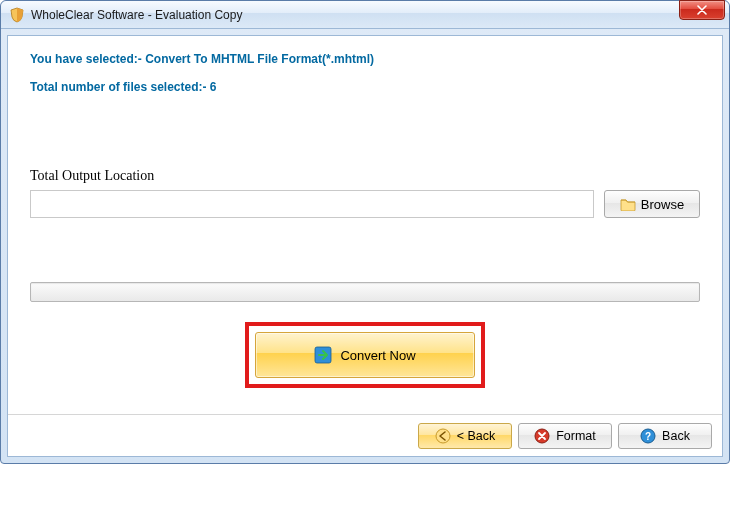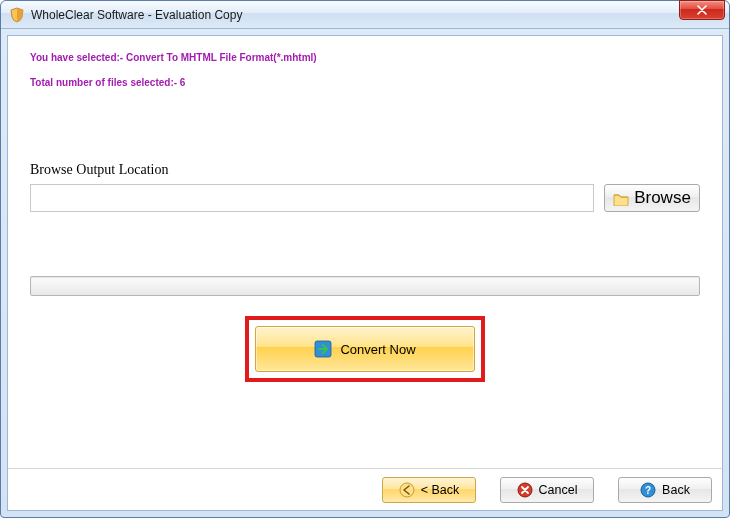--- a/index.html
+++ b/index.html
@@ -1,18 +1,18 @@
 <!DOCTYPE html>
 <html><head>
 <meta charset="utf-8">
 <style>
   * { box-sizing: border-box; margin: 0; padding: 0; }
   html, body { width: 730px; height: 523px; font-family: "Segoe UI", Tahoma, sans-serif; font-size: 12px; overflow: hidden; }
   .window {
-    width: 730px; height: 518px;
+    width: 730px; height: 464px;
     background: linear-gradient(to bottom, #dfeaf7 0%, #d3e3f4 100%);
     border: 1px solid #5a7ca8;
     border-radius: 6px 6px 4px 4px;
     position: relative;
     display: flex; flex-direction: column;
   }
   .titlebar {
     height: 28px;
     background: linear-gradient(to bottom, #f7fbff 0%, #e2edf9 45%, #cfe0f2 46%, #dce9f7 100%);
     border-bottom: 1px solid #9db8d6;
@@ -36,35 +36,35 @@
     cursor: pointer;
   }
   .content {
     flex: 1; margin: 6px;
     background: #fff;
     border: 1px solid #9db8d6;
     position: relative;
     display: flex; flex-direction: column;
   }
   .summary { padding: 16px 22px 6px; }
-  .summary p { color: #a21caf; font-weight: 700; font-size: 10px; margin-bottom: 14px; }
+  .summary p { color: #0369a1; font-weight: 700; font-size: 12px; margin-bottom: 14px; }
   .location-block { padding: 54px 22px 0; }
   .loc-label { font-family: Georgia, "Times New Roman", serif; font-size: 14px; color: #000; margin-bottom: 6px; }
   .loc-row { display: flex; gap: 10px; align-items: stretch; }
   .loc-input {
     flex: 1; height: 28px;
     border: 1px solid #c9c9c9; background: #fff;
     padding: 0 6px; font-size: 13px;
   }
   .browse-btn {
     width: 96px; height: 28px;
     background: linear-gradient(to bottom, #fefefe 0%, #f0f0f0 45%, #e6e6e6 46%, #f4f4f4 100%);
     border: 1px solid #a9a9a9; border-radius: 3px;
     display: inline-flex; align-items: center; justify-content: center; gap: 5px;
-    cursor: pointer; font-size: 17px; color: #000;
+    cursor: pointer; font-size: 13px; color: #000;
   }
   .folder-icon { width: 16px; height: 14px; }
   .progress-area { padding: 64px 22px 10px; }
   .progress-track {
     height: 20px; width: 100%;
     border: 1px solid #b6b6b6;
     border-radius: 2px;
     background: linear-gradient(to bottom, #fbfbfb, #e9e9e9);
     box-shadow: inset 0 1px 1px rgba(0,0,0,.08);
   }
@@ -81,21 +81,21 @@
     display: inline-flex; align-items: center; justify-content: center; gap: 8px;
     cursor: pointer; font-size: 13px; color: #000; font-weight: 500;
     box-shadow: inset 0 0 0 1px rgba(255,255,255,.5);
   }
   .convert-icon { width: 18px; height: 18px; }
   .footer {
     position: absolute; left: 0; right: 0; bottom: 0;
     height: 42px;
     border-top: 1px solid #d6d6d6;
     display: flex; align-items: center; justify-content: flex-end;
-    padding: 8px 10px; gap: 24px;
+    padding: 8px 10px; gap: 6px;
     background: #fff;
   }
   .footer .fbtn {
     height: 26px; min-width: 94px;
     border: 1px solid #a9a9a9; border-radius: 3px;
     background: linear-gradient(to bottom, #fefefe 0%, #f0f0f0 45%, #e6e6e6 46%, #f4f4f4 100%);
     display: inline-flex; align-items: center; justify-content: center; gap: 6px;
     cursor: pointer; font-size: 12.5px; color: #000;
     padding: 0 10px;
   }
@@ -126,21 +126,21 @@
   </div>
 
   <div class="content">
 
     <div class="summary">
       <p>You have selected:- Convert To MHTML File Format(*.mhtml)</p>
       <p>Total number of files selected:- 6</p>
     </div>
 
     <div class="location-block">
-      <div class="loc-label">Browse Output Location</div>
+      <div class="loc-label">Total Output Location</div>
       <div class="loc-row">
         <input class="loc-input" type="text" value="" style="">
         <button class="browse-btn">
           <span class="folder-icon">
             <svg viewBox="0 0 16 14" width="16" height="14">
               <path d="M1 3 h5 l1.5 2 H15 v8 a1 1 0 0 1 -1 1 H2 a1 1 0 0 1 -1 -1 Z" fill="#ffe08a" stroke="#c79a2b" stroke-width="0.8"></path>
               <path d="M1 3 h5 l1.5 2 H15" fill="none" stroke="#c79a2b" stroke-width="0.8"></path>
             </svg>
           </span>
           <span>Browse</span>
@@ -176,21 +176,21 @@
         </span>
         <span>&lt; Back</span>
       </button>
       <button class="fbtn">
         <span class="round-icon">
           <svg viewBox="0 0 16 16" width="16" height="16">
             <circle cx="8" cy="8" r="7" fill="#d63a2a" stroke="#8a1f14" stroke-width="1"></circle>
             <path d="M5 5 L11 11 M11 5 L5 11" stroke="#fff" stroke-width="1.8" stroke-linecap="round"></path>
           </svg>
         </span>
-        <span>Cancel</span>
+        <span>Format</span>
       </button>
       <button class="fbtn">
         <span class="round-icon">
           <svg viewBox="0 0 16 16" width="16" height="16">
             <circle cx="8" cy="8" r="7" fill="#2f8fd8" stroke="#1a5d92" stroke-width="1"></circle>
             <text x="8" y="12" text-anchor="middle" font-size="10" font-weight="bold" fill="#fff" font-family="Arial">?</text>
           </svg>
         </span>
         <span>Back</span>
       </button>

